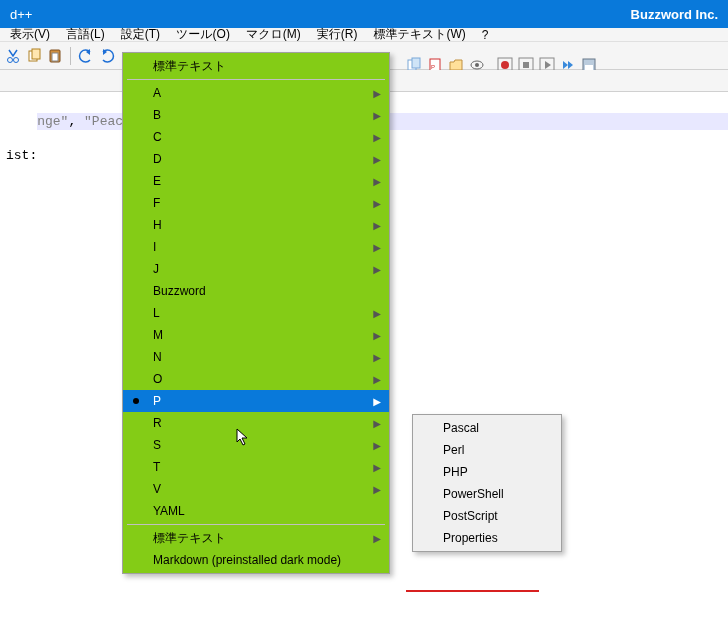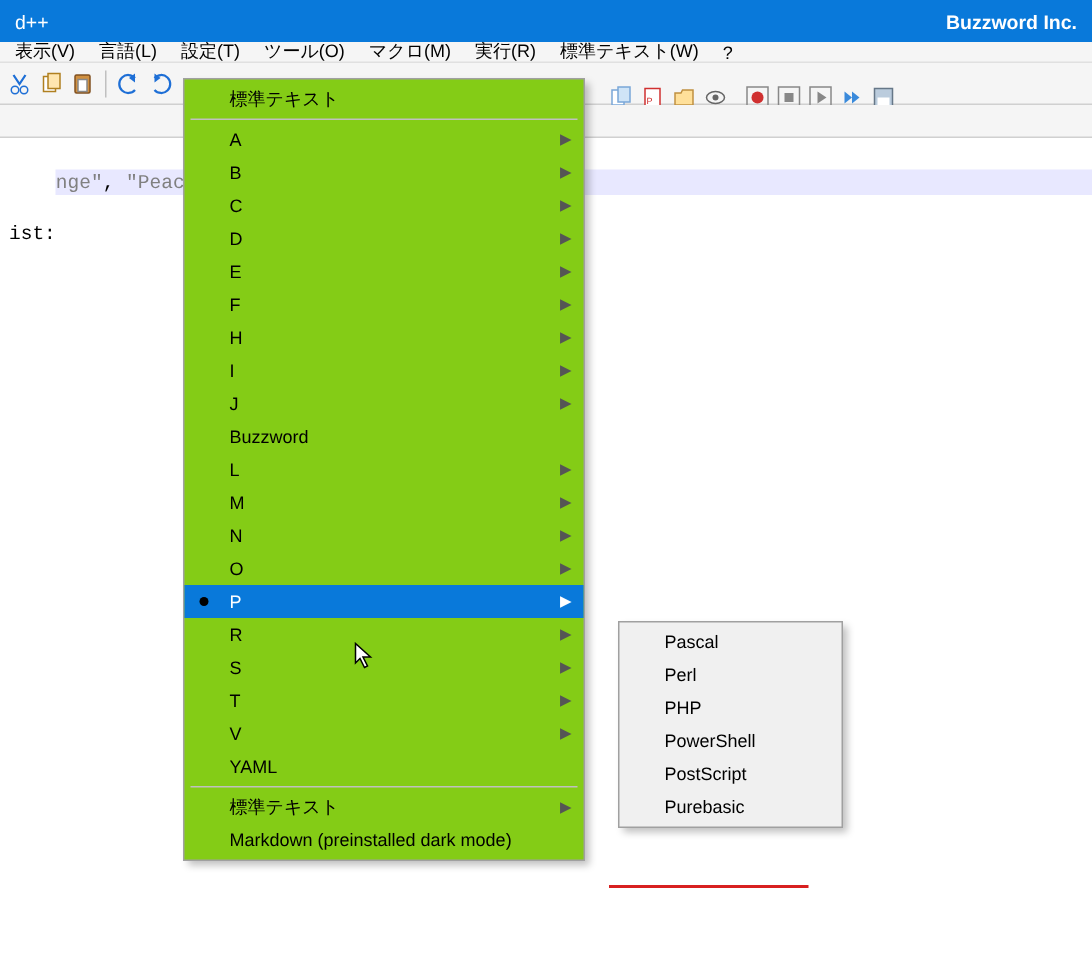--- a/index.html
+++ b/index.html
@@ -418,21 +418,21 @@
       <div class="sub-item">
         <span>PHP</span>
       </div>
       <div class="sub-item">
         <span>PowerShell</span>
       </div>
       <div class="sub-item">
         <span>PostScript</span>
       </div>
       <div class="sub-item">
-        <span>Purebasic</span>
+        <span>Properties</span>
       </div>
     </div>
 </div>
 
 <div class="underline-mark"></div>
 
 <div class="cursor-pointer">
   <svg width="16" height="20">
       <path d="M1 1 L1 14 L4 11 L7 17 L9 16 L6 10 L11 10 Z" fill="#fff" stroke="#000" stroke-width="1"></path>
     </svg>

